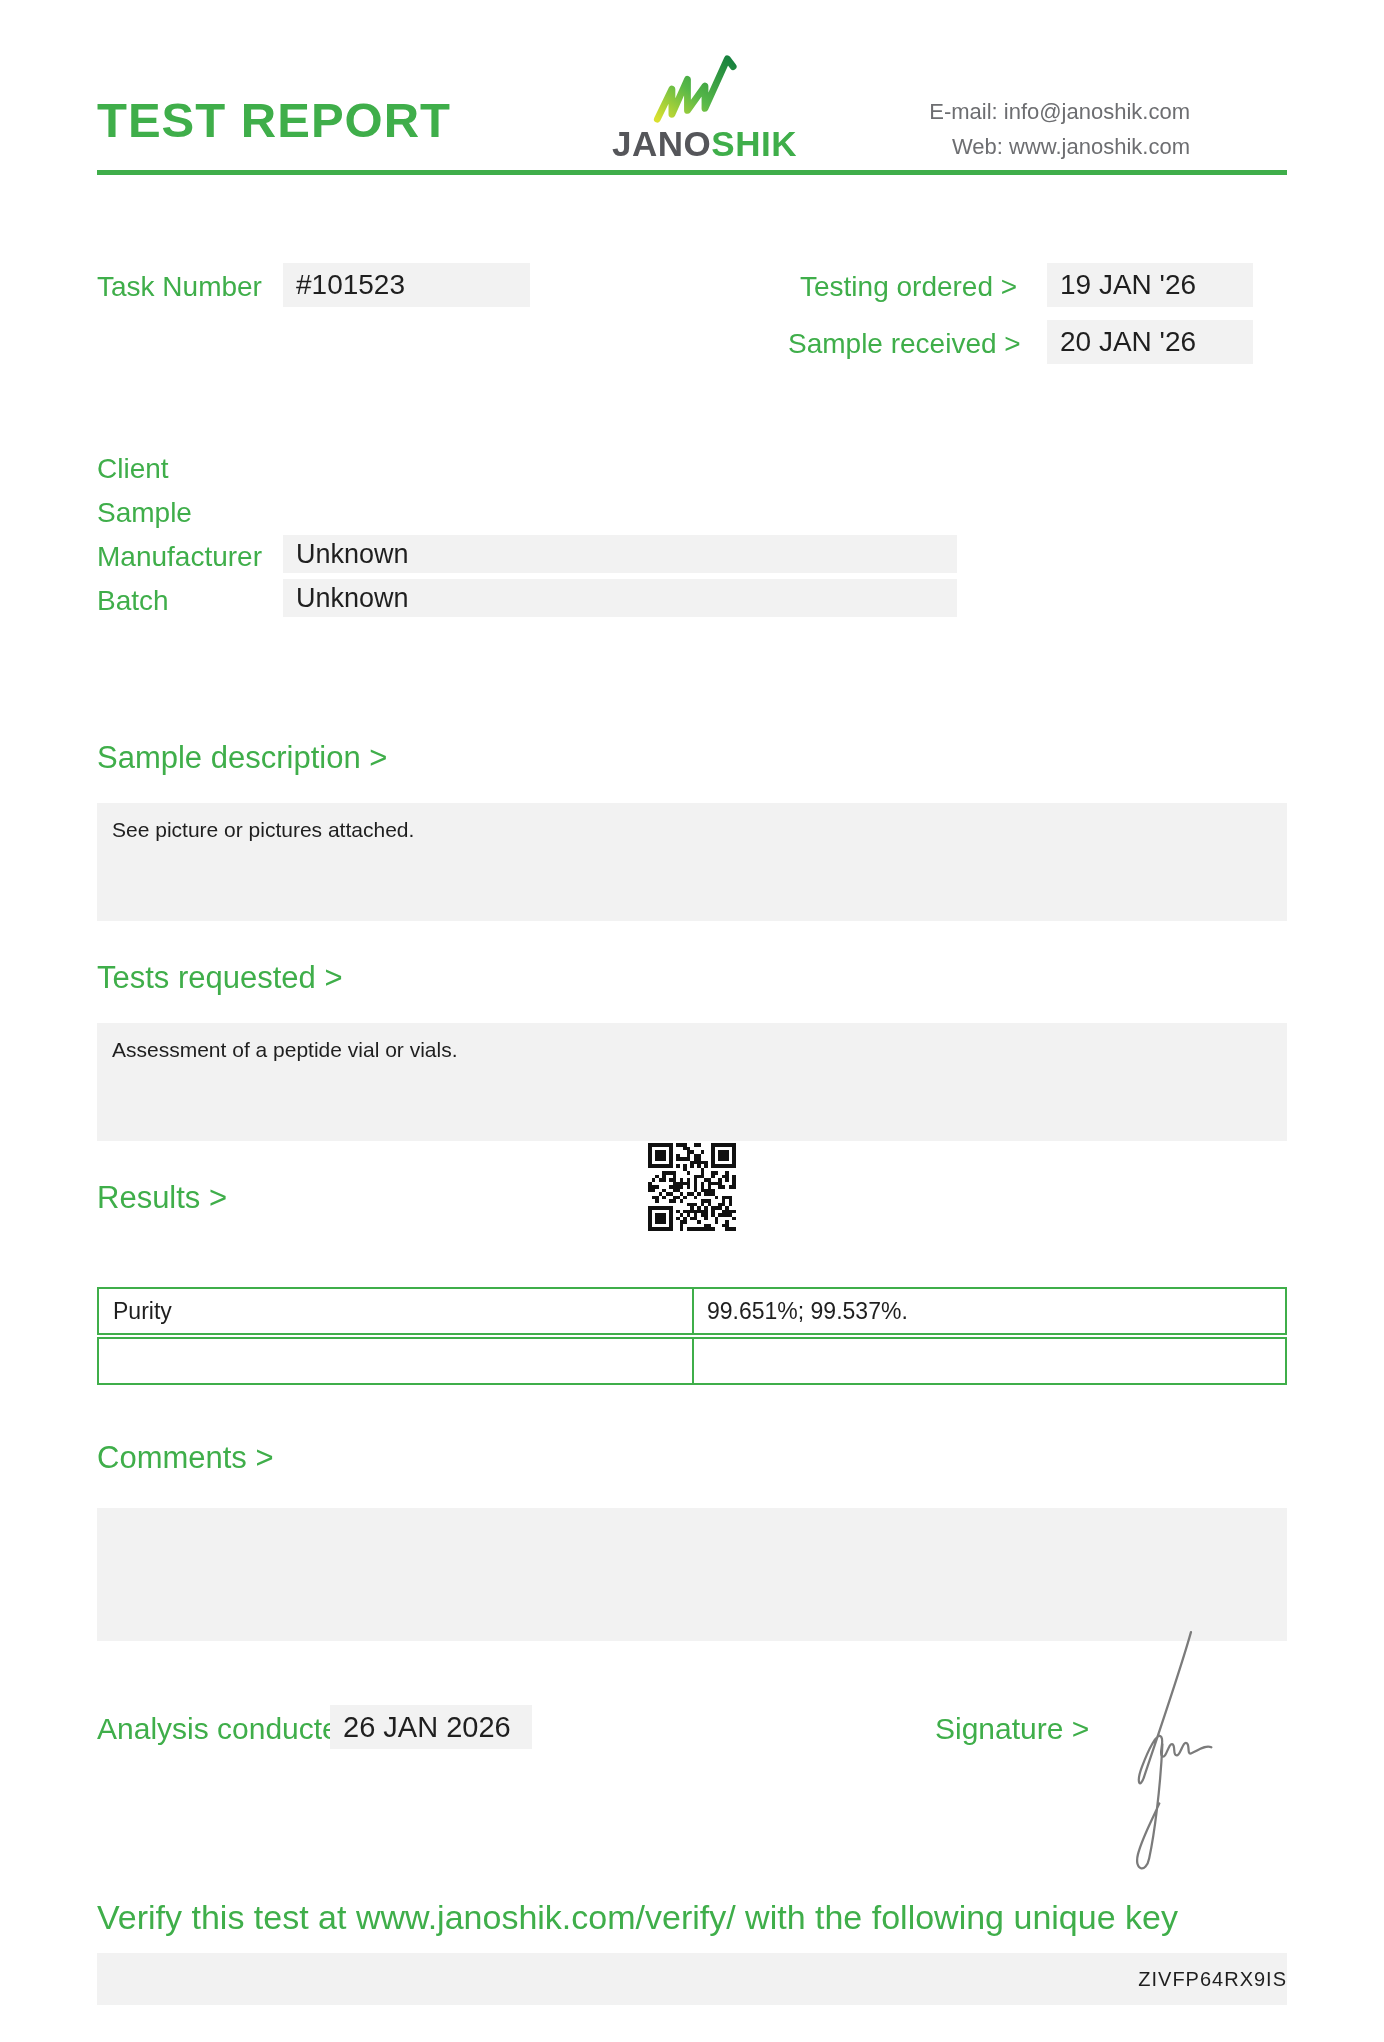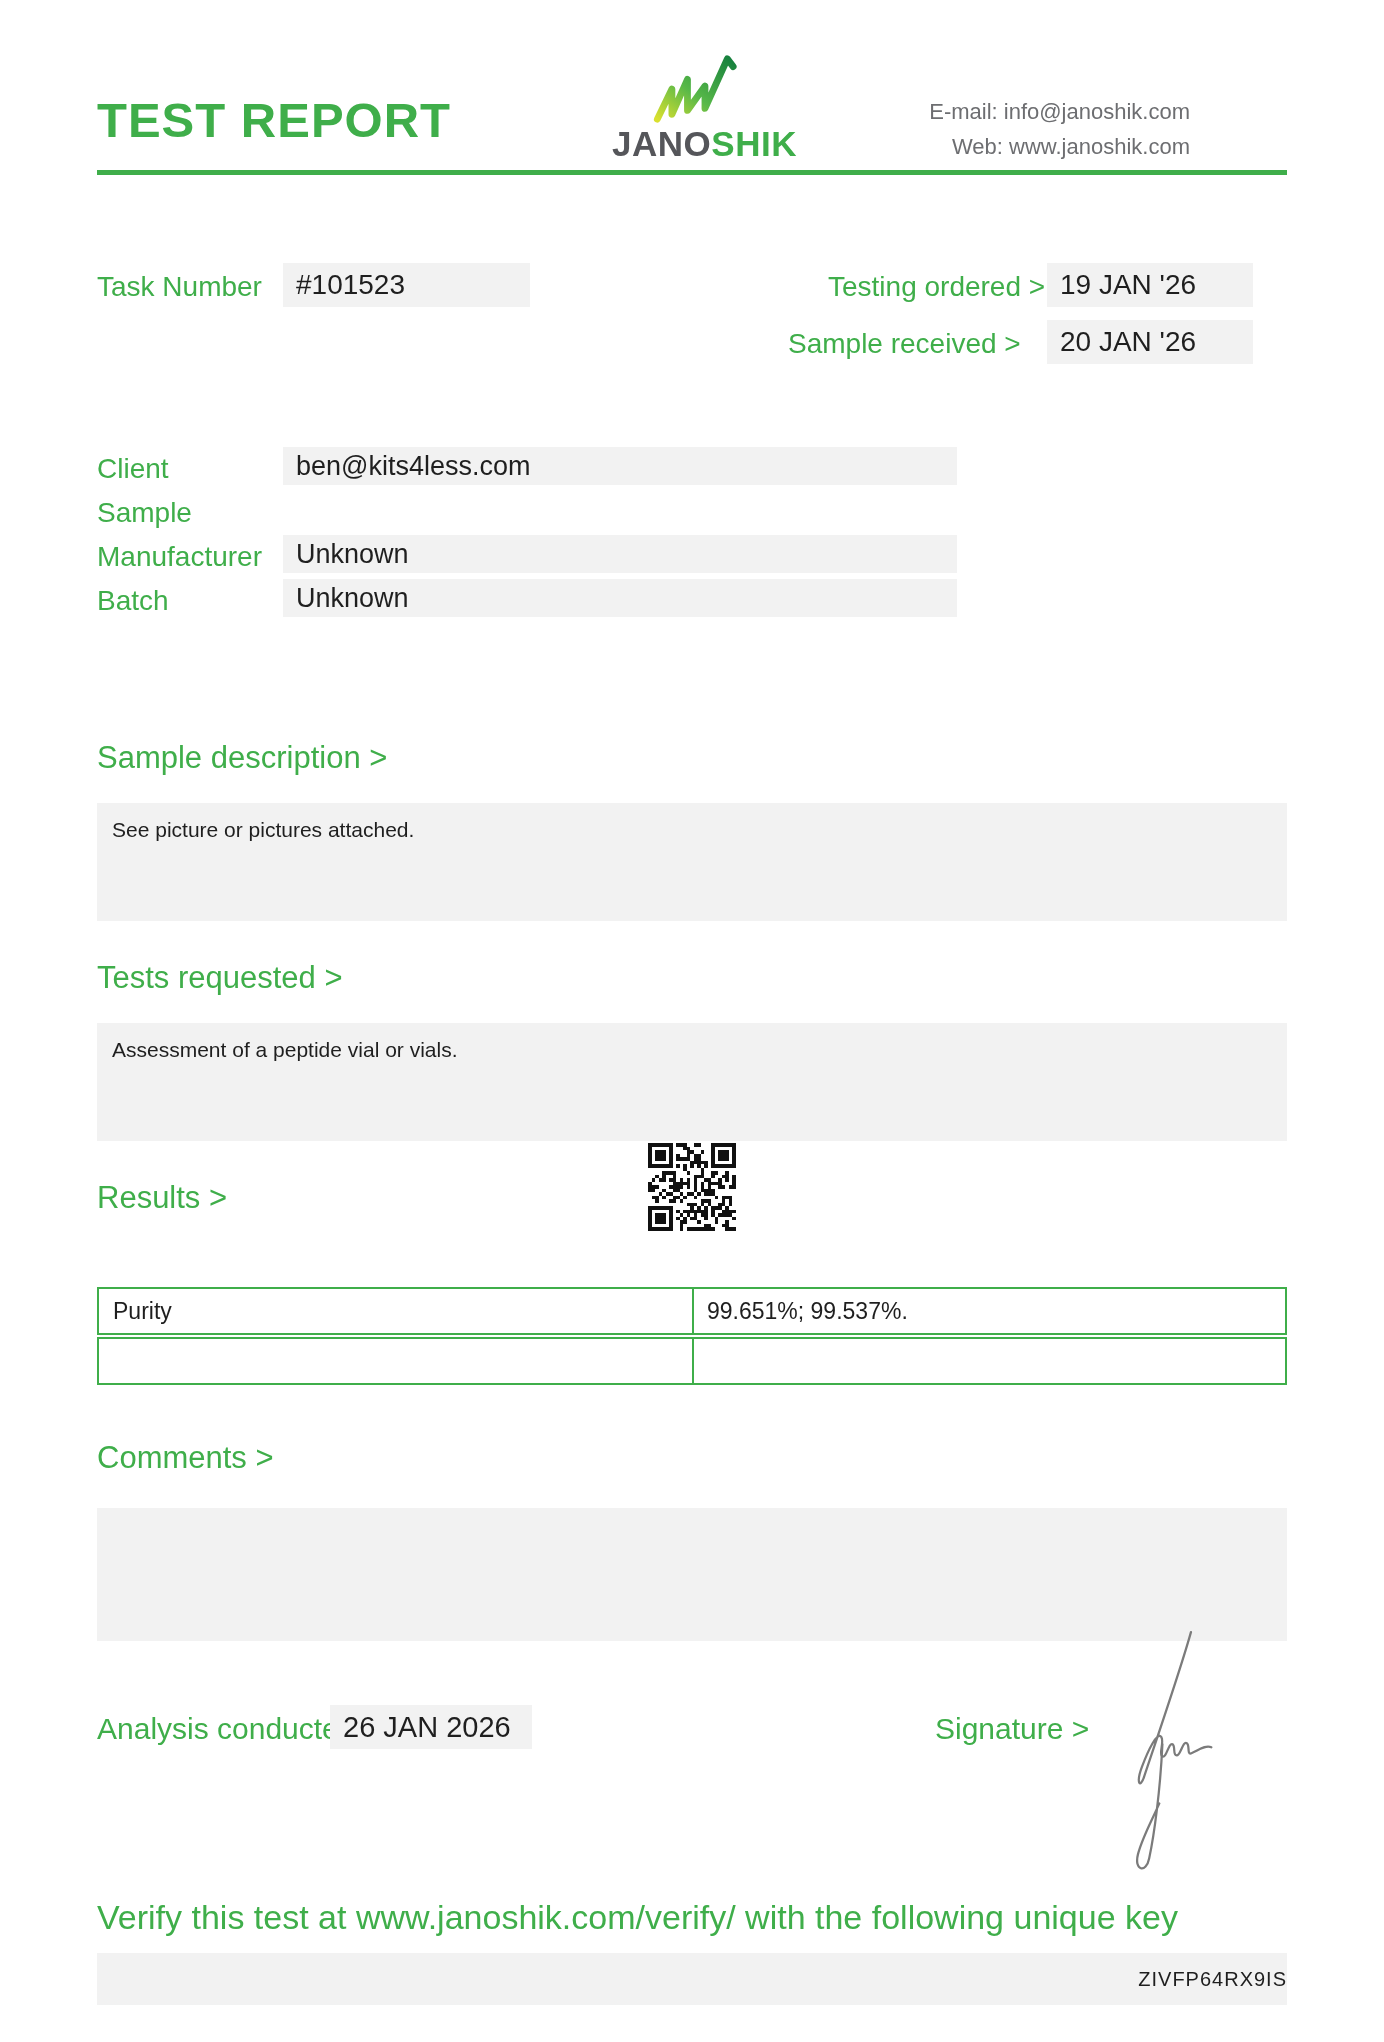--- a/index.html
+++ b/index.html
@@ -23,21 +23,21 @@
   .contact{right:97px;top:94px;text-align:right;font-size:22px;line-height:35px;color:var(--gray);}
   .rule{left:97px;top:170px;width:1190px;height:5px;background:var(--green);}
 
   
   .lbl{color:var(--green);font-size:28px;white-space:nowrap;}
   .vbox{background:var(--box);font-size:28px;color:var(--dark);white-space:nowrap;overflow:hidden;}
   .vbox .pad{padding-left:13px;}
 
   .task-lbl{left:97px;top:271px;}
   .task-box{left:283px;top:263px;width:247px;height:44px;line-height:44px;}
-  .ordered-lbl{left:800px;top:271px;margin-left:28px;}
+  .ordered-lbl{left:800px;top:271px;}
   .ordered-box{left:1047px;top:263px;width:206px;height:44px;line-height:44px;}
   .received-lbl{left:788px;top:328px;}
   .received-box{left:1047px;top:320px;width:206px;height:44px;line-height:44px;}
 
   .info-lbl{left:97px;width:180px;}
   .info-box{left:283px;width:674px;height:38px;line-height:38px;font-size:27px;}
 
   .heading{color:var(--green);font-size:31px;font-weight:400;white-space:nowrap;}
   .tbox{left:97px;width:1190px;background:var(--box);font-size:21px;color:var(--dark);padding:13px 15px;line-height:27px;}
 
@@ -85,21 +85,20 @@
   <div class="abs lbl task-lbl">Task Number</div>
   <div class="abs vbox task-box"><span class="pad">#101523</span></div>
 
   <div class="abs lbl ordered-lbl">Testing ordered &gt;</div>
   <div class="abs vbox ordered-box"><span class="pad">19 JAN '26</span></div>
 
   <div class="abs lbl received-lbl">Sample received &gt;</div>
   <div class="abs vbox received-box"><span class="pad">20 JAN '26</span></div>
 
   <div class="abs lbl info-lbl" style="top:453px">Client</div>
-  <div class="abs vbox info-box" style="top:447px"><span class="pad">ben@kits4less.com</span></div>
 
   <div class="abs lbl info-lbl" style="top:497px">Sample</div>
 
   <div class="abs lbl info-lbl" style="top:541px">Manufacturer</div>
   <div class="abs vbox info-box" style="top:535px"><span class="pad">Unknown</span></div>
 
   <div class="abs lbl info-lbl" style="top:585px">Batch</div>
   <div class="abs vbox info-box" style="top:579px"><span class="pad">Unknown</span></div>
 
   <div class="abs heading" style="left:97px;top:740px">Sample description &gt;</div>

